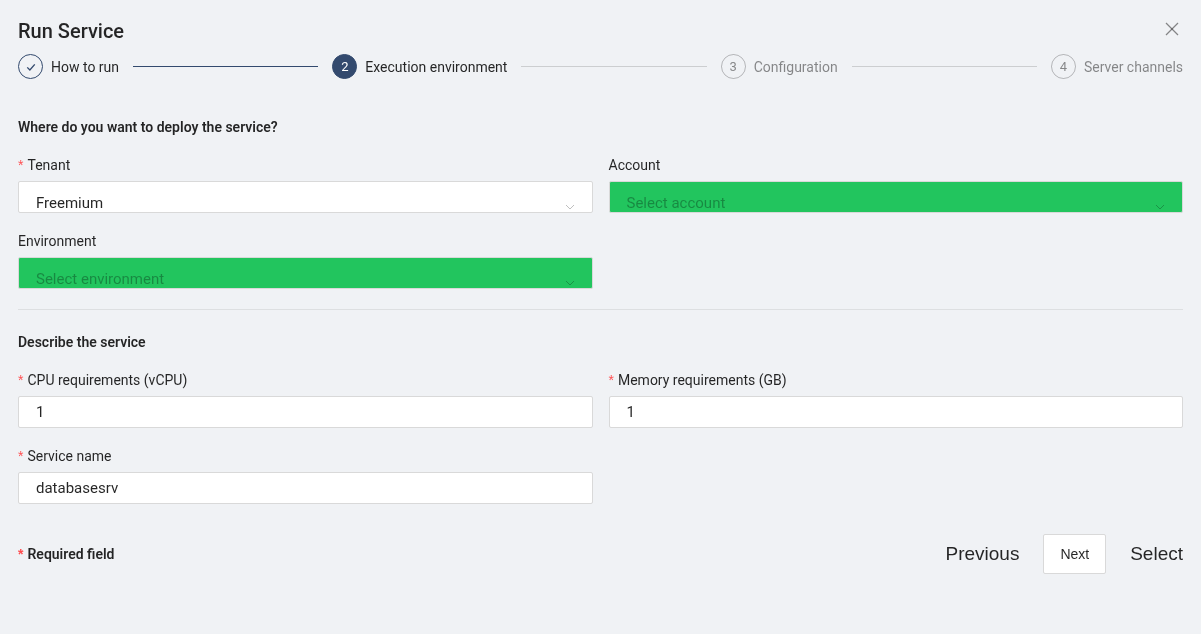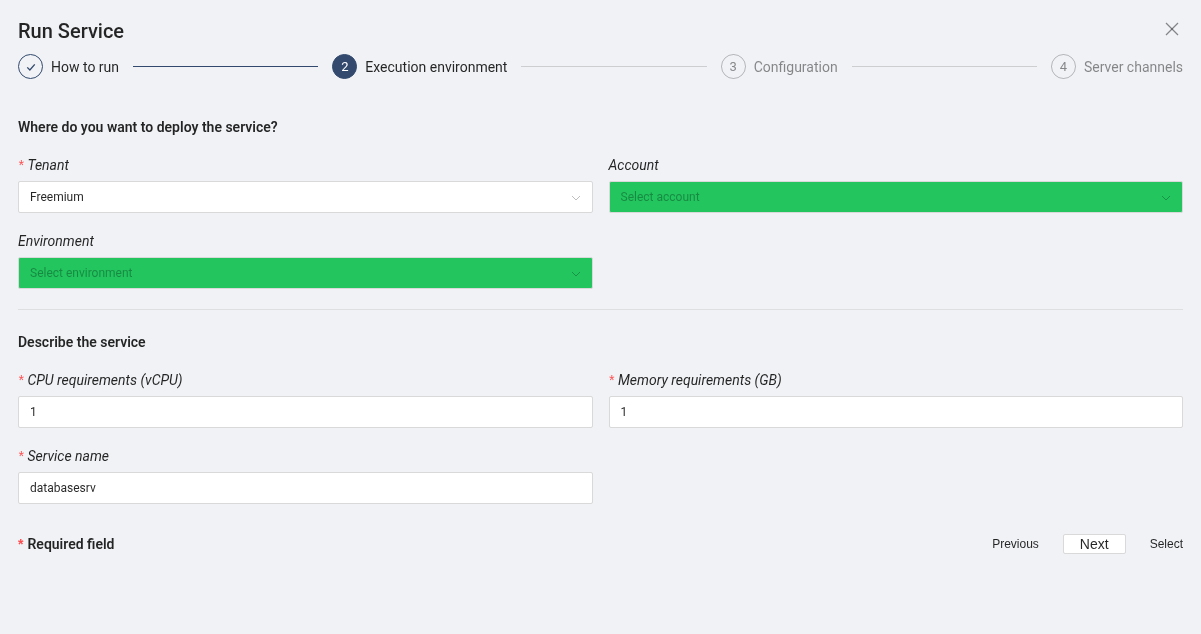--- a/index.html
+++ b/index.html
@@ -102,39 +102,38 @@
       gap: 16px;
       margin-bottom: 20px;
     }
     .form-col {
       flex: 1;
     }
     .form-label {
       display: block;
       margin-bottom: 8px;
       color: rgba(0, 0, 0, 0.85);
-      font-style: italic;
     }
     .required-mark {
       color: #ff4d4f;
       margin-right: 4px;
       font-family: SimSun, sans-serif;
     }
     .select, .input {
       width: 100%;
       height: 32px;
-      padding: 0 11px;
+      padding: 0 17px;
       background: #fff;
       border: 1px solid #d9d9d9;
       border-radius: 2px;
-      font-size: 12px;
+      font-size: 15px;
       color: rgba(0, 0, 0, 0.85);
       outline: none;
       display: flex;
-      align-items: center;
+      align-items: flex-end;
       justify-content: space-between;
     }
     .select {
       cursor: pointer;
     }
     .select.disabled {
       background: #22c55e;
       color: rgba(0, 0, 0, 0.25);
       cursor: not-allowed;
     }
@@ -164,24 +163,24 @@
     .footer-buttons {
       display: flex;
       align-items: center;
       gap: 24px;
     }
     .btn-link {
       color: rgba(0, 0, 0, 0.85);
       cursor: pointer;
       background: none;
       border: none;
-      font-size: 12px;
+      font-size: 19px;
     }
     .btn-default {
-      height: 20px;
+      height: 40px;
       padding: 0 16px;
       background: #fff;
       border: 1px solid #d9d9d9;
       border-radius: 2px;
       cursor: pointer;
       font-size: 14px;
       color: rgba(0, 0, 0, 0.85);
     }
     input.input {
       font-family: inherit;

